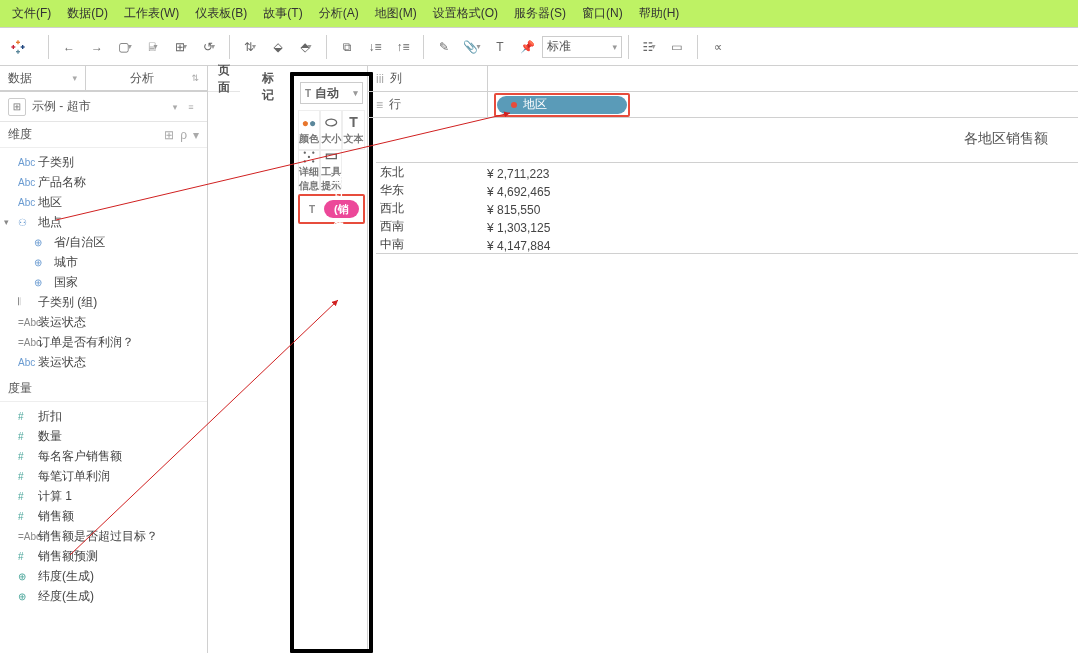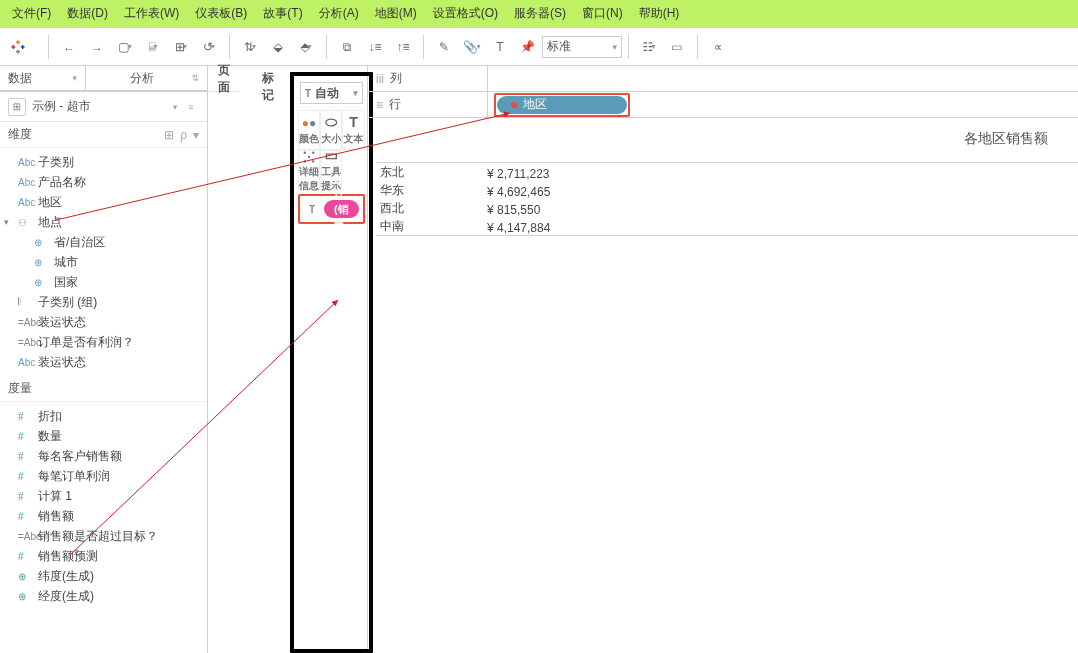--- a/index.html
+++ b/index.html
@@ -382,20 +382,24 @@
           </div>
           <div class="data-row">
             <div class="rlabel">华东</div>
             <div class="rval">¥ 4,692,465</div>
           </div>
           <div class="data-row">
             <div class="rlabel">西北</div>
             <div class="rval">¥ 815,550</div>
           </div>
           <div class="data-row">
+            <div class="rlabel">西南</div>
+            <div class="rval">¥ 1,303,125</div>
+          </div>
+          <div class="data-row">
             <div class="rlabel">中南</div>
             <div class="rval">¥ 4,147,884</div>
           </div>
         </div>
     </div>
   </div>
 </div>
 
 <svg class="arrow-svg" width="1078" height="653">
   <defs>

